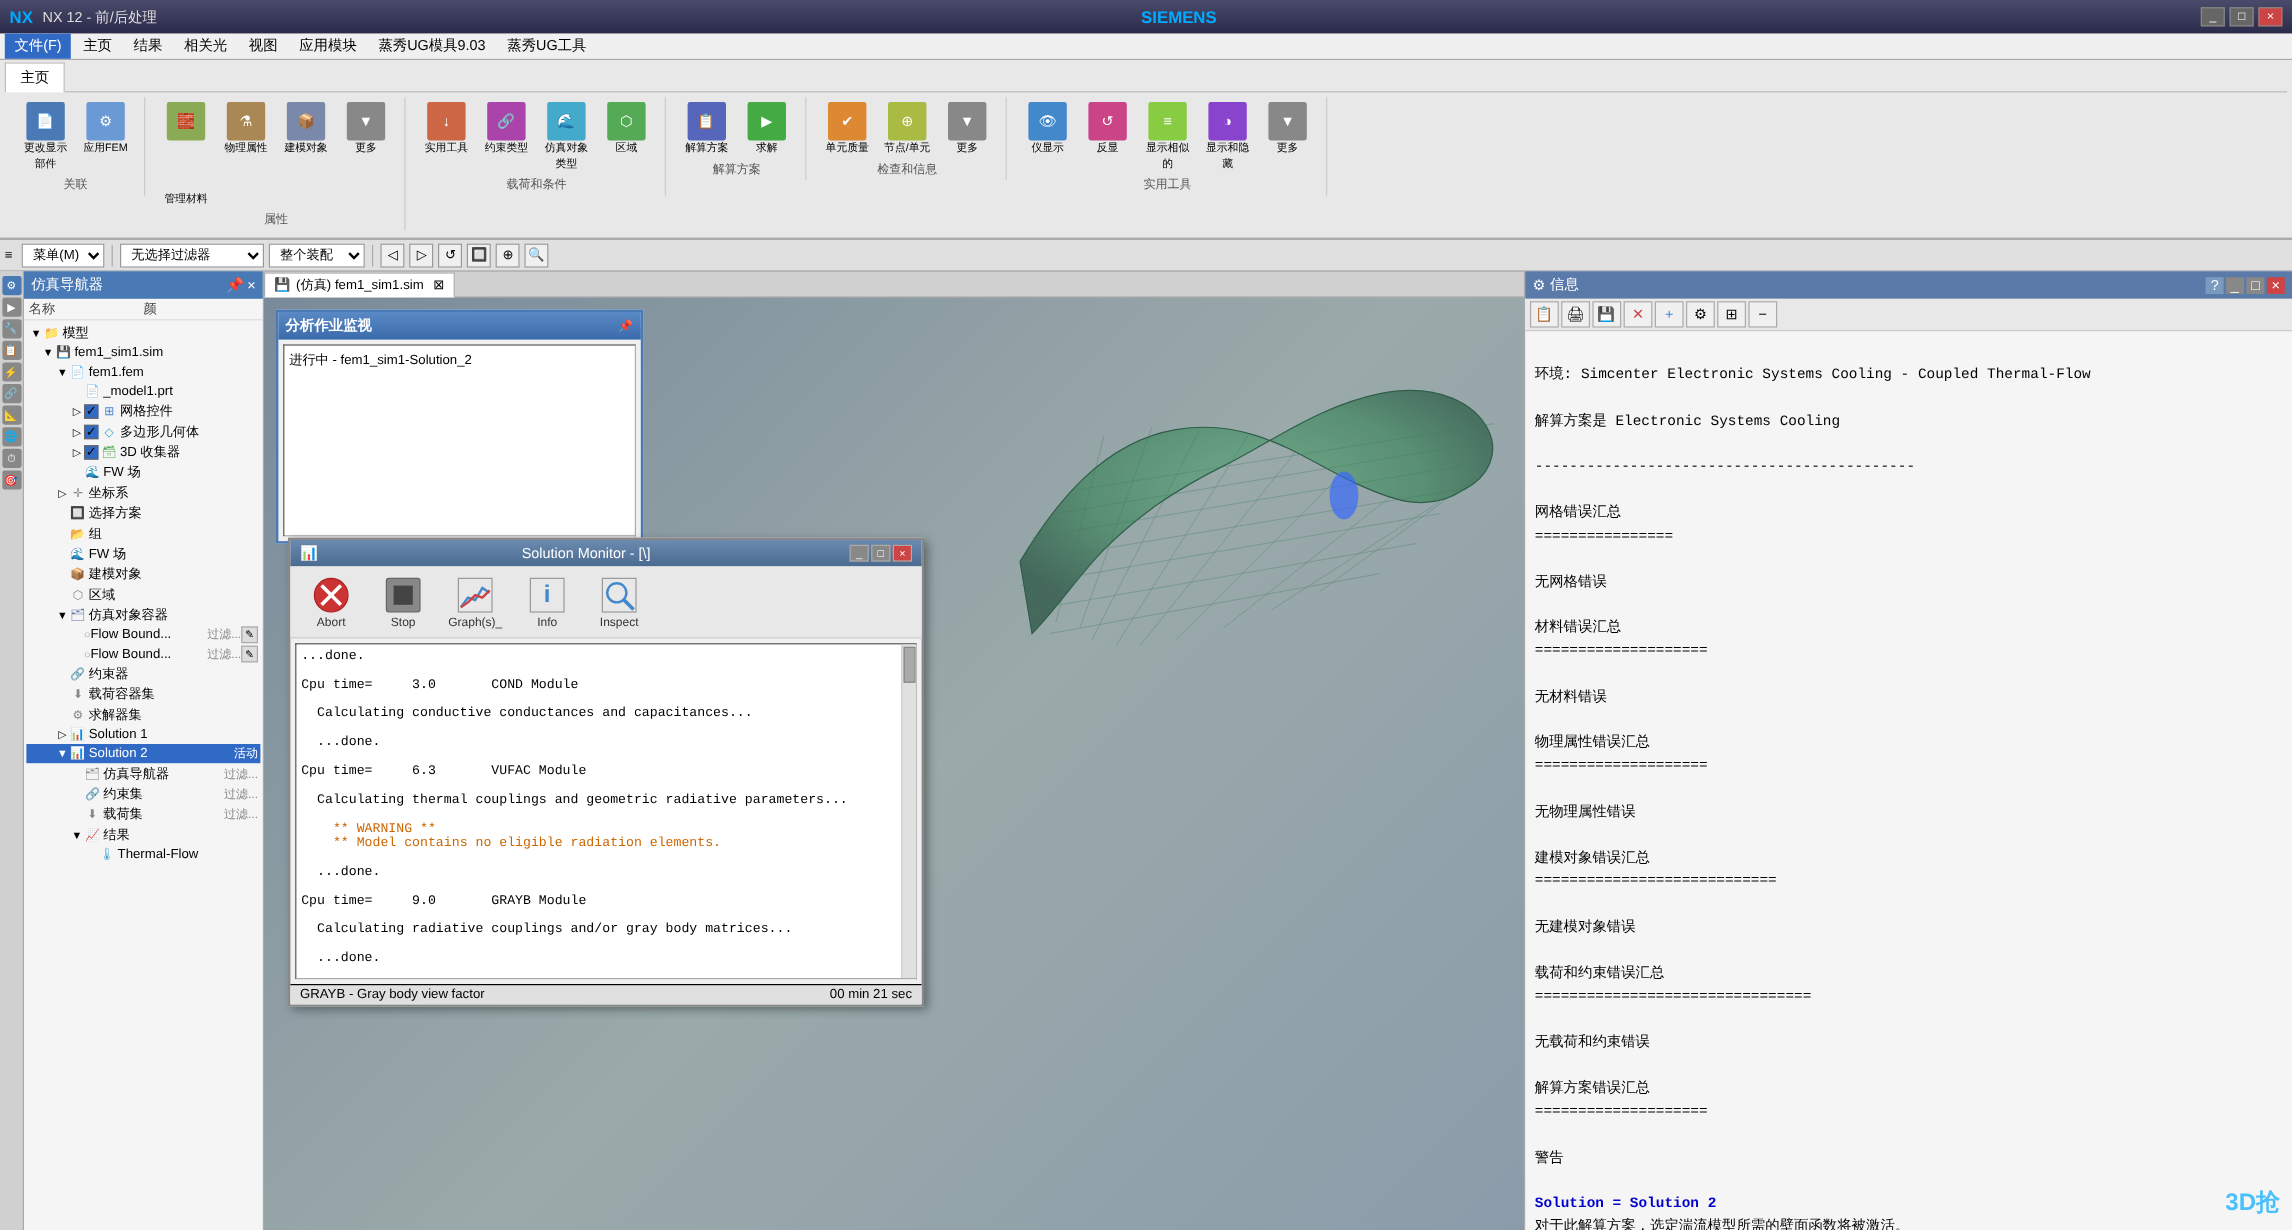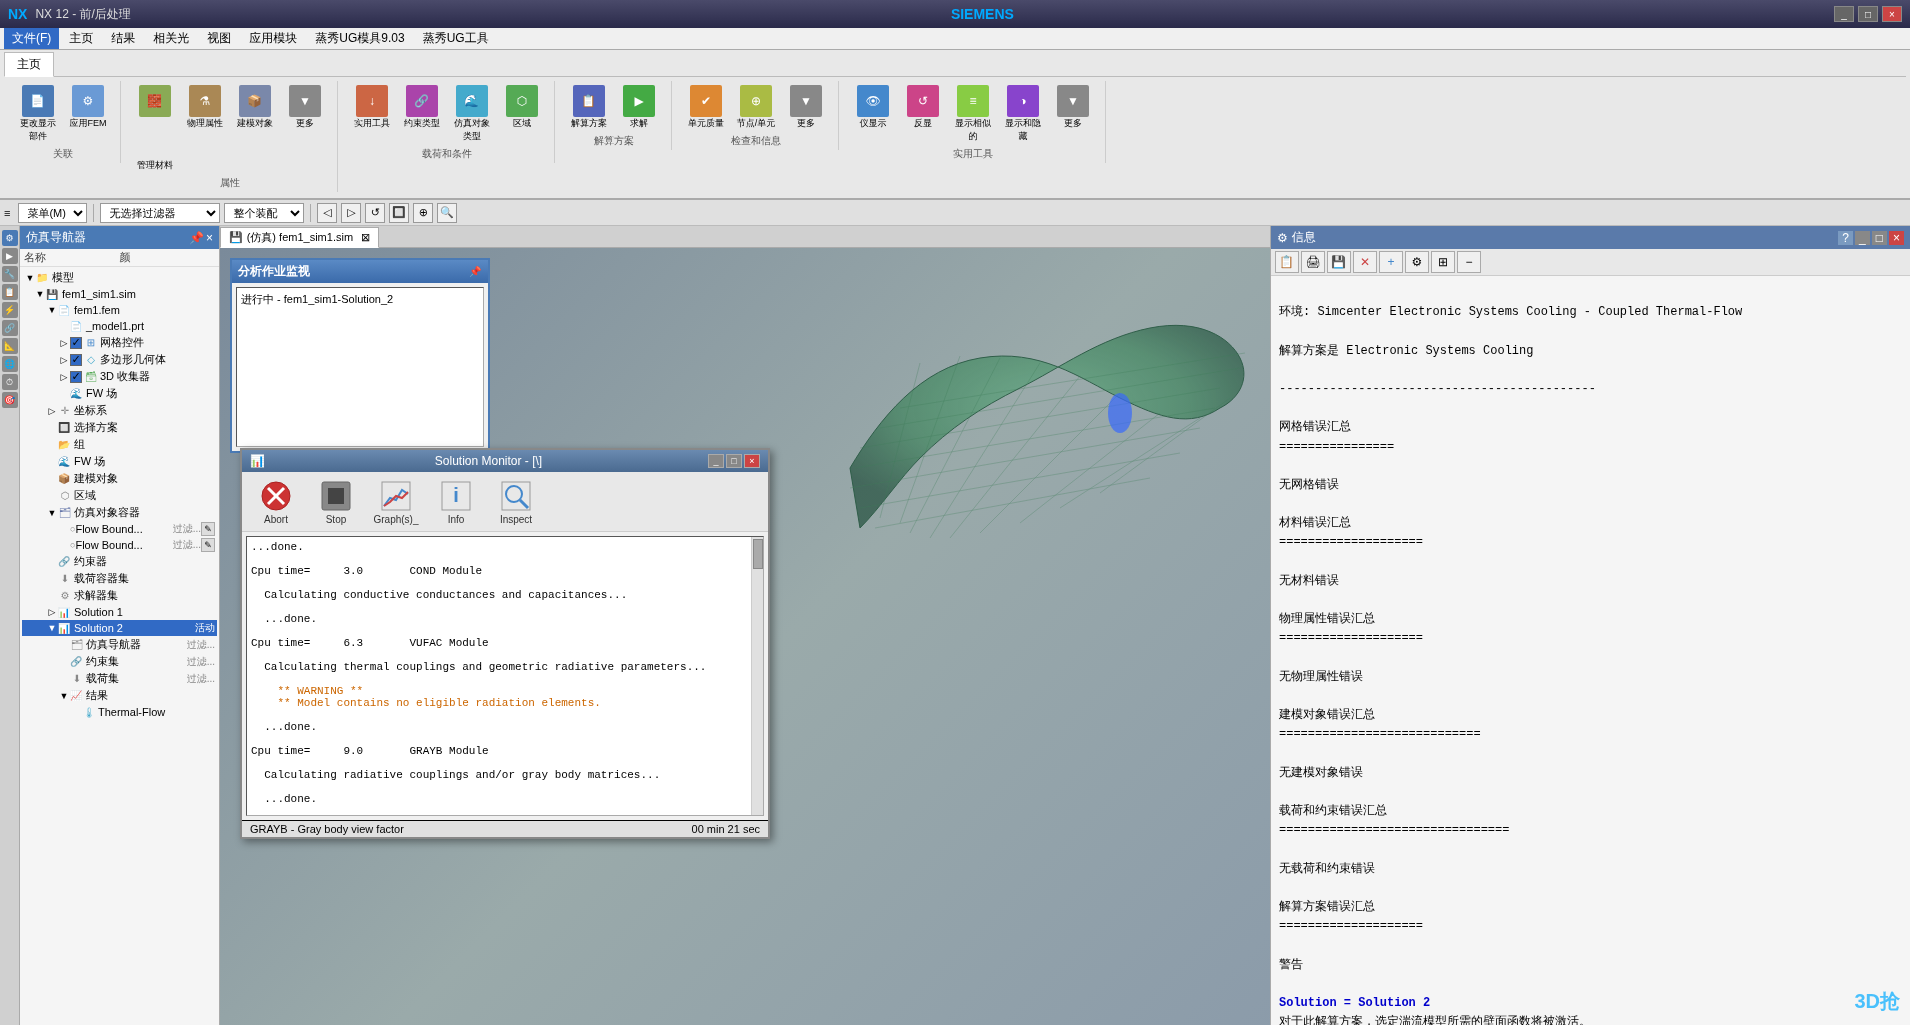--- a/index.html
+++ b/index.html
@@ -59,21 +59,21 @@
     .tree-label { flex: 1; }
     .tree-badge { font-size: 10px; color: #888; margin-left: 4px; }
 
     
     #viewport-area { flex: 1; position: relative; background: #808080; overflow: hidden; }
 
     
     #viewport-3d { width: 100%; height: 100%; background: linear-gradient(135deg, #7a8a9a 0%, #9aaaaa 50%, #8a9aaa 100%); position: relative; }
 
     
-    #analysis-monitor { position: absolute; top: 10px; left: 10px; width: 260px; background: #f0f0f0; border: 2px solid #4a7ab5; z-index: 10; }
+    #analysis-monitor { position: absolute; top: 10px; left: 10px; width: 306px; background: #f0f0f0; border: 2px solid #4a7ab5; z-index: 10; }
     #analysis-monitor-header { background: linear-gradient(to bottom, #5a8ac5, #3a6aaa); color: white; padding: 3px 6px; font-size: 12px; font-weight: bold; display: flex; justify-content: space-between; align-items: center; }
     #analysis-monitor-content { padding: 4px; font-size: 11px; min-height: 160px; background: white; border: 1px inset #aaa; margin: 4px; }
 
     
     #solution-monitor { position: absolute; top: 200px; left: 20px; width: 530px; background: #f0f0f0; border: 2px solid #888; box-shadow: 3px 3px 8px rgba(0,0,0,0.4); z-index: 20; }
     #solution-monitor-title { background: linear-gradient(to bottom, #6a8ab0, #4a6a90); color: white; padding: 4px 8px; font-size: 12px; display: flex; justify-content: space-between; align-items: center; }
     #solution-monitor-title .win-controls-sm { display: flex; gap: 2px; }
     #solution-monitor-title .win-btn-sm { width: 16px; height: 14px; background: #888; border: 1px solid #aaa; color: white; font-size: 9px; cursor: pointer; display: flex; align-items: center; justify-content: center; }
 
     

